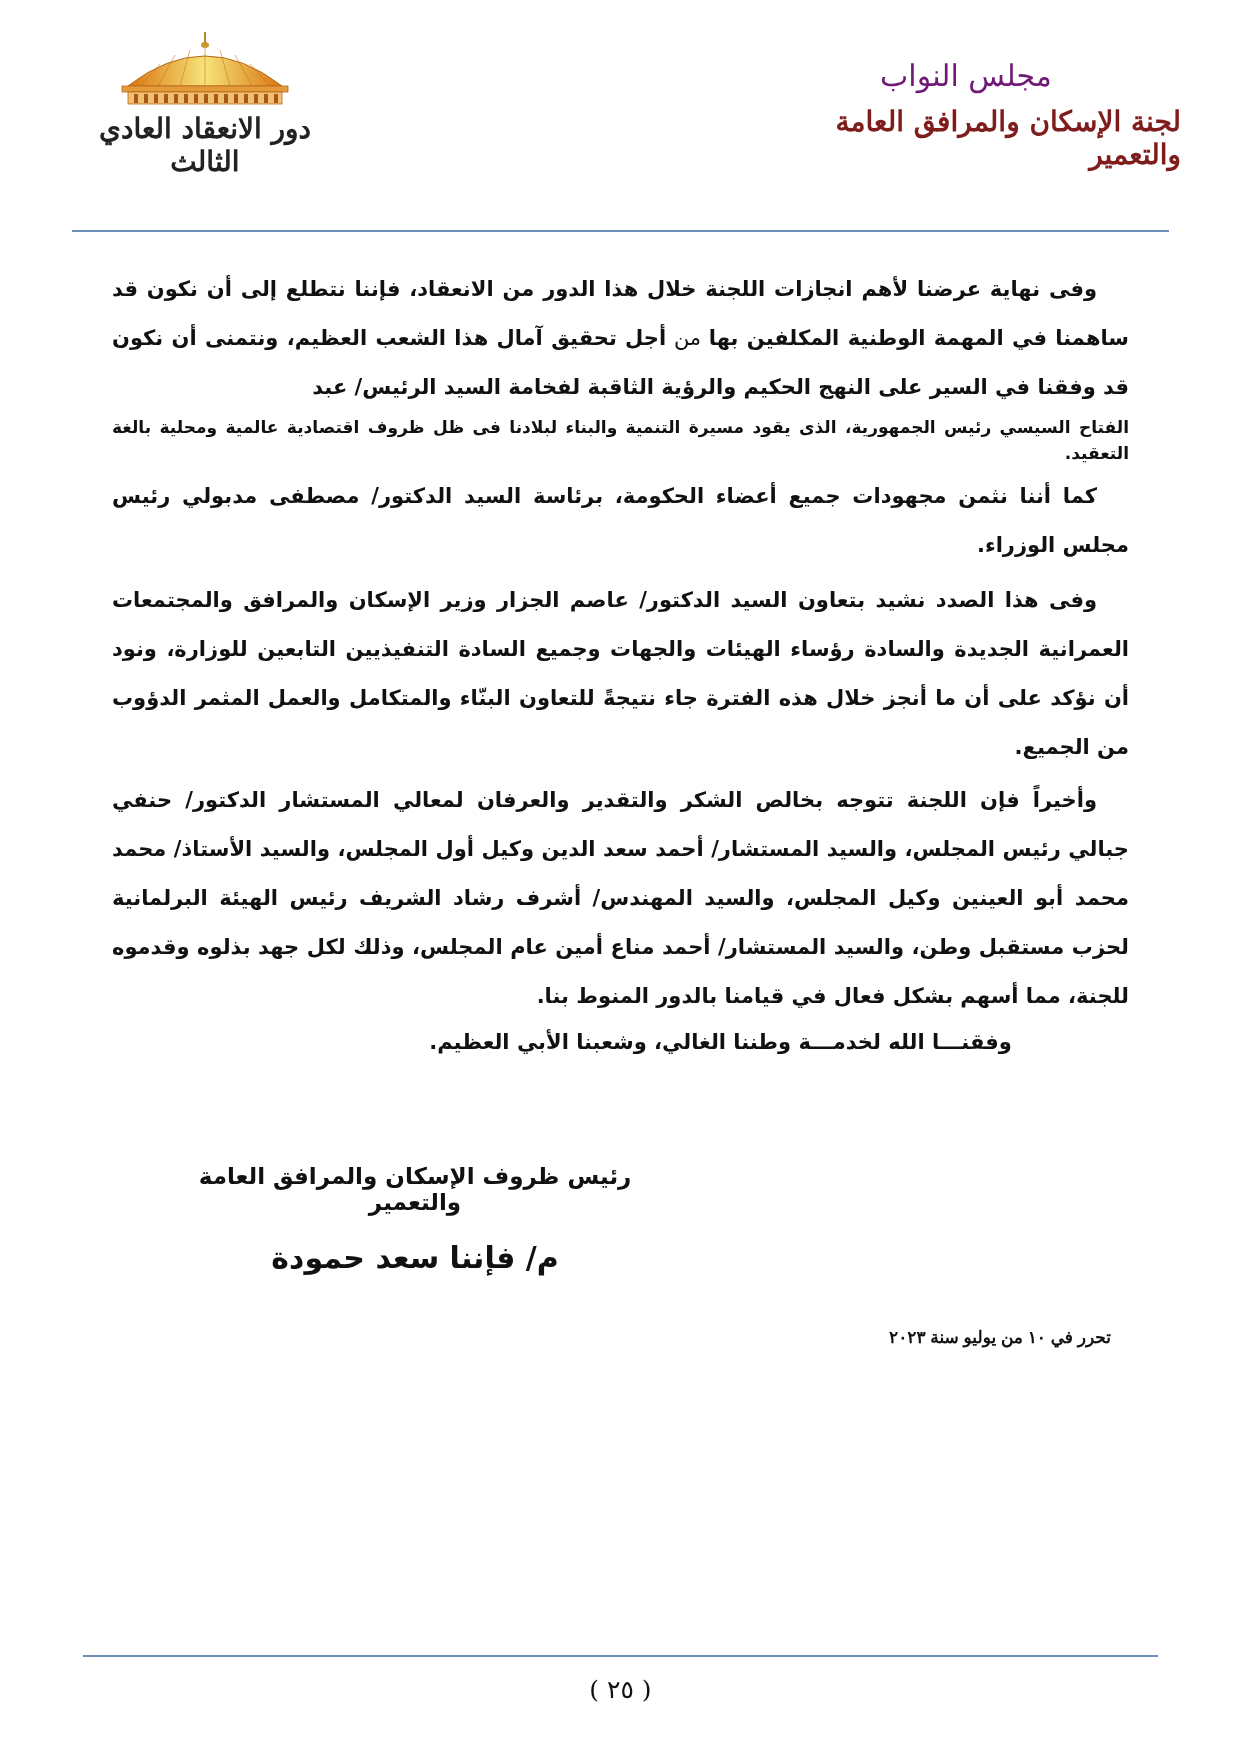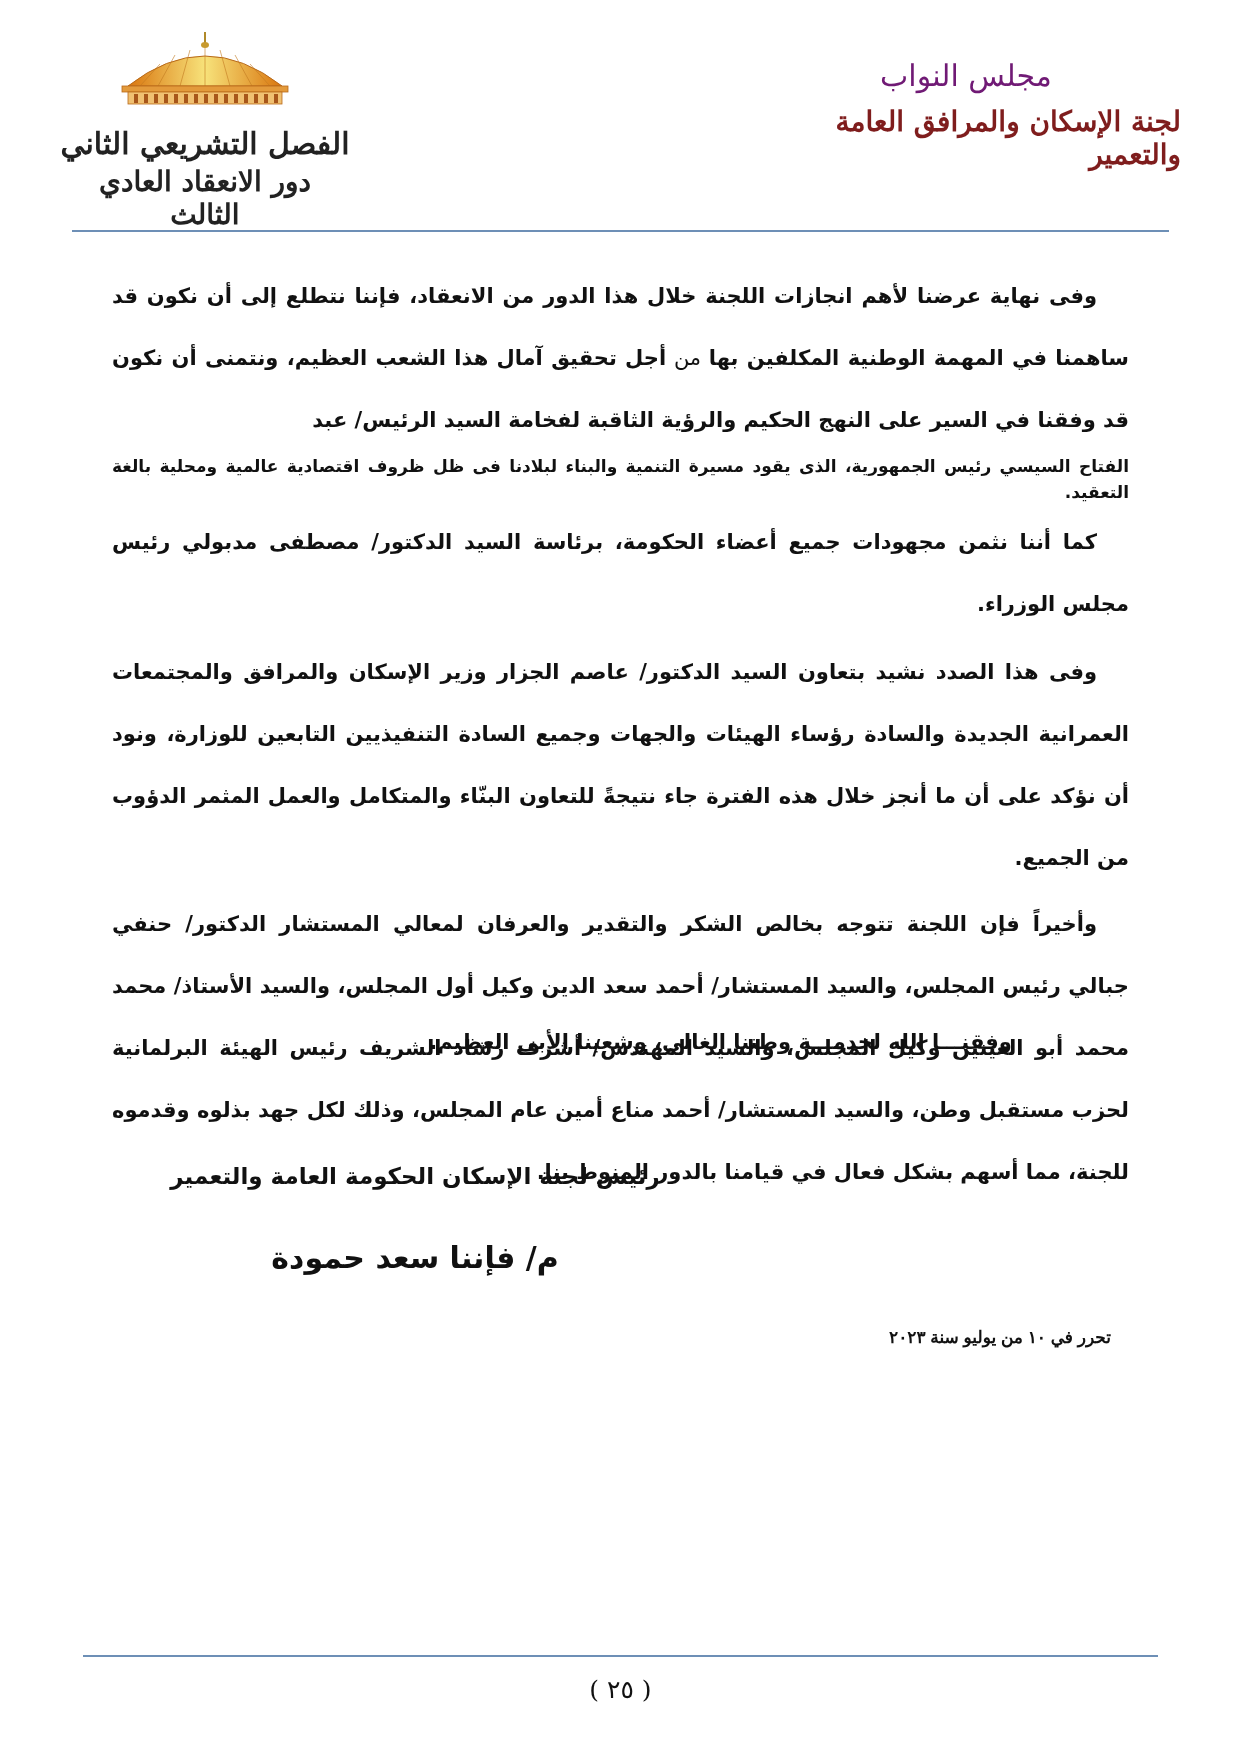--- a/index.html
+++ b/index.html
@@ -14,21 +14,21 @@
   .header-left { position: absolute; left: 60px; top: 30px; width: 290px; text-align: center; direction: rtl; }
   .dome { width: 170px; height: 78px; margin: 0 auto; position: relative; }
   .header-left .term { font-family: "DejaVu Serif", serif; font-size: 30px; font-weight: bold; color: #222; margin-top: 18px; }
   .header-left .session { font-family: "DejaVu Serif", serif; font-size: 28px; font-weight: bold; color: #222; margin-top: 4px; }
 
   .rule { position: absolute; height: 2px; background: #6d8fb6; }
   .rule.top { left: 72px; right: 72px; top: 230px; }
   .rule.bottom { left: 83px; right: 83px; top: 1655px; }
 
   .body-text { position: absolute; left: 112px; right: 112px; top: 265px; direction: rtl; text-align: justify; }
-  .para { font-size: 21px; font-weight: bold; line-height: 62px; text-align-last: right; }
+  .para { font-size: 21px; font-weight: bold; line-height: 49px; text-align-last: right; }
   .para.indent { text-indent: 32px; }
   .para .light { font-weight: normal; }
   .para.small { font-size: 17px; line-height: 26px; font-weight: bold; }
 
   .closing { position: absolute; top: 1030px; left: 0; right: 0; text-align: center; direction: rtl; font-size: 21px; font-weight: bold; }
   .closing span { display: inline-block; margin-right: -200px; }
 
   .sig-title { position: absolute; top: 1163px; left: 165px; width: 500px; text-align: center; direction: rtl; font-size: 23px; font-weight: bold; }
   .sig-name { position: absolute; top: 1240px; left: 250px; width: 330px; text-align: center; direction: rtl; font-size: 30px; font-weight: bold; }
 
@@ -80,35 +80,34 @@
         <rect x="94" y="64" width="4" height="9"></rect>
           <rect x="104" y="64" width="4" height="9"></rect>
         <rect x="114" y="64" width="4" height="9"></rect>
           <rect x="124" y="64" width="4" height="9"></rect>
         <rect x="134" y="64" width="4" height="9"></rect>
           <rect x="144" y="64" width="4" height="9"></rect>
         <rect x="154" y="64" width="4" height="9"></rect>
       </g>
     </svg>
   </div>
-  <div class="term">الفصل التشريعي الثاني</div>
   <div class="session">دور الانعقاد العادي الثالث</div>
 </div>
 
 <div class="rule top"></div>
 
 <div class="body-text">
   <p class="para indent"><span>وفى نهاية عرضنا لأهم انجازات اللجنة خلال هذا الدور من الانعقاد، فإننا نتطلع إلى أن نكون قد ساهمنا في المهمة الوطنية المكلفين بها</span><span class="light"> من </span><span>أجل تحقيق آمال هذا الشعب العظيم، ونتمنى أن نكون قد وفقنا في السير على النهج الحكيم والرؤية الثاقبة لفخامة السيد الرئيس/ عبد</span></p>
   <p class="para small" style="margin-top:2px;">الفتاح السيسي رئيس الجمهورية، الذى يقود مسيرة التنمية والبناء لبلادنا فى ظل ظروف اقتصادية عالمية ومحلية بالغة التعقيد.</p>
   <p class="para indent" style="margin-top:6px;">كما أننا نثمن مجهودات جميع أعضاء الحكومة، برئاسة السيد الدكتور/ مصطفى مدبولي رئيس مجلس الوزراء.</p>
   <p class="para indent" style="margin-top:6px;">وفى هذا الصدد نشيد بتعاون السيد الدكتور/ عاصم الجزار وزير الإسكان والمرافق والمجتمعات العمرانية الجديدة والسادة رؤساء الهيئات والجهات وجميع السادة التنفيذيين التابعين للوزارة، ونود أن نؤكد على أن ما أنجز خلال هذه الفترة جاء نتيجةً للتعاون البنّاء والمتكامل والعمل المثمر الدؤوب من الجميع.</p>
   <p class="para indent" style="margin-top:4px;">وأخيراً فإن اللجنة تتوجه بخالص الشكر والتقدير والعرفان لمعالي المستشار الدكتور/ حنفي جبالي رئيس المجلس، والسيد المستشار/ أحمد سعد الدين وكيل أول المجلس، والسيد الأستاذ/ محمد محمد أبو العينين وكيل المجلس، والسيد المهندس/ أشرف رشاد الشريف رئيس الهيئة البرلمانية لحزب مستقبل وطن، والسيد المستشار/ أحمد مناع أمين عام المجلس، وذلك لكل جهد بذلوه وقدموه للجنة، مما أسهم بشكل فعال في قيامنا بالدور المنوط بنا.</p>
 </div>
 
 <div class="closing"><span>وفقنـــا الله لخدمـــة وطننا الغالي، وشعبنا الأبي العظيم.</span></div>
 
-<div class="sig-title">رئيس لجنة الإسكان الحكومة العامة والتعمير</div>
+<div class="sig-title">رئيس ظروف الإسكان والمرافق العامة والتعمير</div>
 <div class="sig-name">م/ فإننا سعد حمودة</div>
 
 <div class="date">تحرر في ١٠ من يوليو سنة ٢٠٢٣</div>
 
 <div class="rule bottom"></div>
 <div class="page-num">( ٢٥ )</div>
 
 </body></html>

